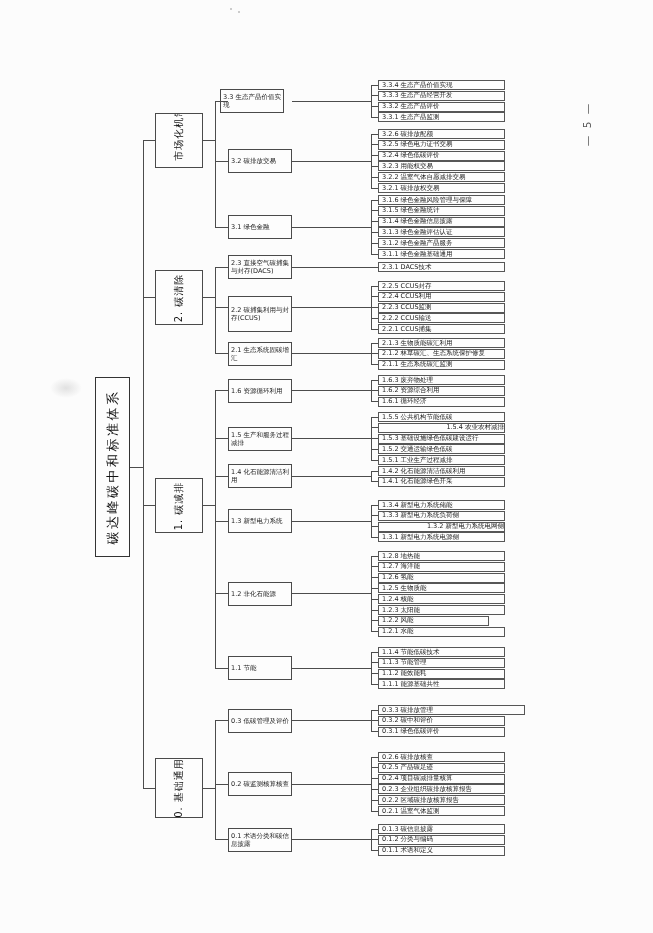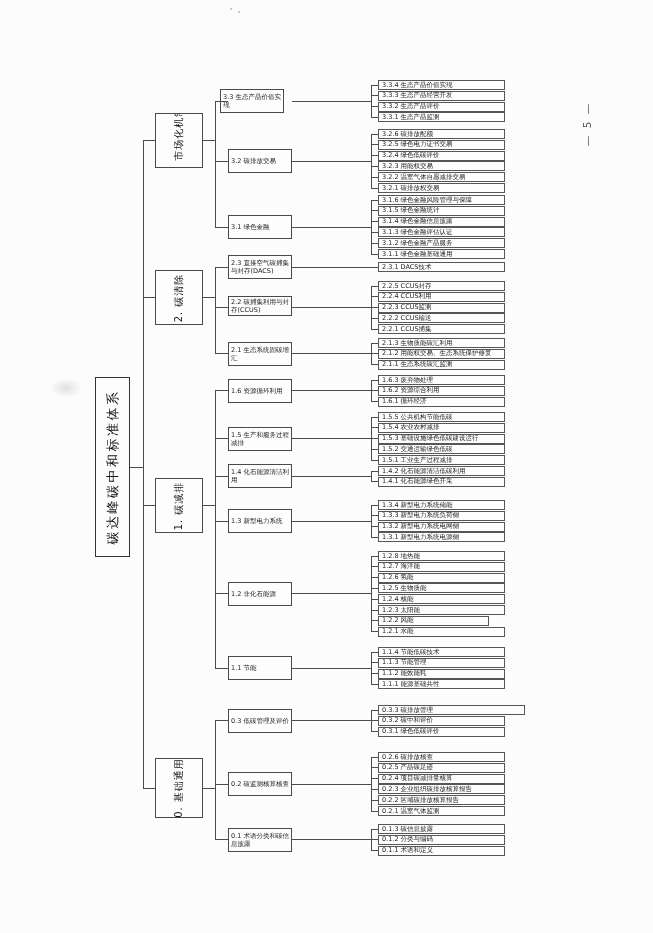--- a/index.html
+++ b/index.html
@@ -177,21 +177,21 @@
     <div class="ln ln-h" style="left: 371px; top: 555.5px; width: 7px;"></div>
     <div class="ln ln-v" style="left: 370.5px; top: 556px; height: 75.6px;"></div>
     <div class="box group-box" style="left: 228px; top: 509.2px; width: 64px; height: 24px;">
       <span class="group-label">1.3 新型电力系统</span>
     </div>
     <div class="ln ln-h" style="left: 292px; top: 520.7px; width: 79px;"></div>
     <div class="box leaf-box" style="left: 378px; top: 532.4px; width: 127px; height: 10px;">
       <span class="leaf-label">1.3.1 新型电力系统电源侧</span>
     </div>
     <div class="ln ln-h" style="left: 371px; top: 536.9px; width: 7px;"></div>
-    <div class="box leaf-box" style="left: 378px; top: 521.6px; width: 127px; height: 10px;">
+    <div class="box leaf-box" style="left: 378px; top: 521.6px; width: 127px; height: 10px; justify-content: flex-end;">
       <span class="leaf-label">1.3.2 新型电力系统电网侧</span>
     </div>
     <div class="ln ln-h" style="left: 371px; top: 526.1px; width: 7px;"></div>
     <div class="box leaf-box" style="left: 378px; top: 510.8px; width: 127px; height: 10px;">
       <span class="leaf-label">1.3.3 新型电力系统负荷侧</span>
     </div>
     <div class="ln ln-h" style="left: 371px; top: 515.3px; width: 7px;"></div>
     <div class="box leaf-box" style="left: 378px; top: 500px; width: 127px; height: 10px;">
       <span class="leaf-label">1.3.4 新型电力系统储能</span>
     </div>
@@ -219,21 +219,21 @@
     </div>
     <div class="ln ln-h" style="left: 371px; top: 459.7px; width: 7px;"></div>
     <div class="box leaf-box" style="left: 378px; top: 444.4px; width: 127px; height: 10px;">
       <span class="leaf-label">1.5.2 交通运输绿色低碳</span>
     </div>
     <div class="ln ln-h" style="left: 371px; top: 448.9px; width: 7px;"></div>
     <div class="box leaf-box" style="left: 378px; top: 433.6px; width: 127px; height: 10px;">
       <span class="leaf-label">1.5.3 基础设施绿色低碳建设运行</span>
     </div>
     <div class="ln ln-h" style="left: 371px; top: 438.1px; width: 7px;"></div>
-    <div class="box leaf-box" style="left: 378px; top: 422.8px; width: 127px; height: 10px;">
+    <div class="box leaf-box" style="left: 378px; top: 422.8px; width: 127px; height: 10px; justify-content: flex-end;">
       <span class="leaf-label">1.5.4 农业农村减排</span>
     </div>
     <div class="ln ln-h" style="left: 371px; top: 427.3px; width: 7px;"></div>
     <div class="box leaf-box" style="left: 378px; top: 412px; width: 127px; height: 10px;">
       <span class="leaf-label">1.5.5 公共机构节能低碳</span>
     </div>
     <div class="ln ln-h" style="left: 371px; top: 416.5px; width: 7px;"></div>
     <div class="ln ln-v" style="left: 370.5px; top: 417px; height: 43.2px;"></div>
     <div class="box group-box" style="left: 228px; top: 378.8px; width: 64px; height: 24px;">
       <span class="group-label">1.6 资源循环利用</span>
@@ -266,29 +266,29 @@
     <div class="ln ln-h" style="left: 143px; top: 297px; width: 12px;"></div>
     <div class="box group-box" style="left: 228px; top: 341.8px; width: 64px; height: 24px;">
       <span class="group-label">2.1 生态系统固碳增汇</span>
     </div>
     <div class="ln ln-h" style="left: 292px; top: 353.3px; width: 79px;"></div>
     <div class="box leaf-box" style="left: 378px; top: 359.6px; width: 127px; height: 10px;">
       <span class="leaf-label">2.1.1 生态系统碳汇监测</span>
     </div>
     <div class="ln ln-h" style="left: 371px; top: 364.1px; width: 7px;"></div>
     <div class="box leaf-box" style="left: 378px; top: 348.8px; width: 127px; height: 10px;">
-      <span class="leaf-label">2.1.2 用能权交易、生态系统保护修复</span>
+      <span class="leaf-label">2.1.2 林草碳汇、生态系统保护修复</span>
     </div>
     <div class="ln ln-h" style="left: 371px; top: 353.3px; width: 7px;"></div>
     <div class="box leaf-box" style="left: 378px; top: 338px; width: 127px; height: 10px;">
       <span class="leaf-label">2.1.3 生物质能碳汇利用</span>
     </div>
     <div class="ln ln-h" style="left: 371px; top: 342.5px; width: 7px;"></div>
     <div class="ln ln-v" style="left: 370.5px; top: 343px; height: 21.6px;"></div>
-    <div class="box group-box" style="left: 228px; top: 295.6px; width: 64px; height: 20px;">
+    <div class="box group-box" style="left: 228px; top: 295.6px; width: 64px; height: 36px;">
       <span class="group-label">2.2 碳捕集利用与封存(CCUS)</span>
     </div>
     <div class="ln ln-h" style="left: 292px; top: 307.1px; width: 79px;"></div>
     <div class="box leaf-box" style="left: 378px; top: 324.2px; width: 127px; height: 10px;">
       <span class="leaf-label">2.2.1 CCUS捕集</span>
     </div>
     <div class="ln ln-h" style="left: 371px; top: 328.7px; width: 7px;"></div>
     <div class="box leaf-box" style="left: 378px; top: 313.4px; width: 127px; height: 10px;">
       <span class="leaf-label">2.2.2 CCUS输送</span>
     </div>

